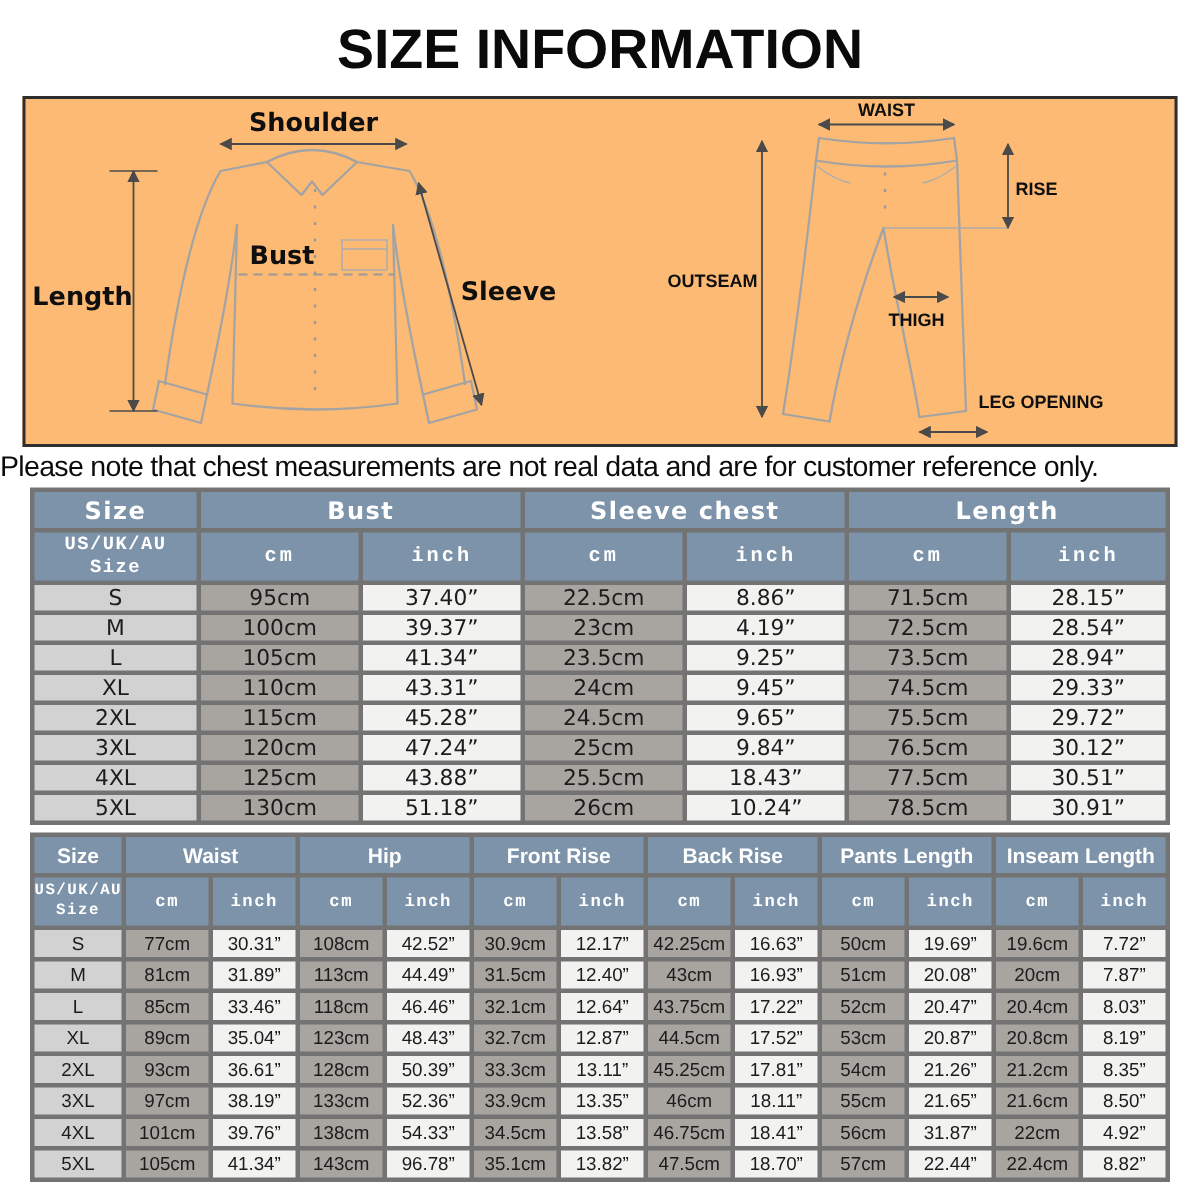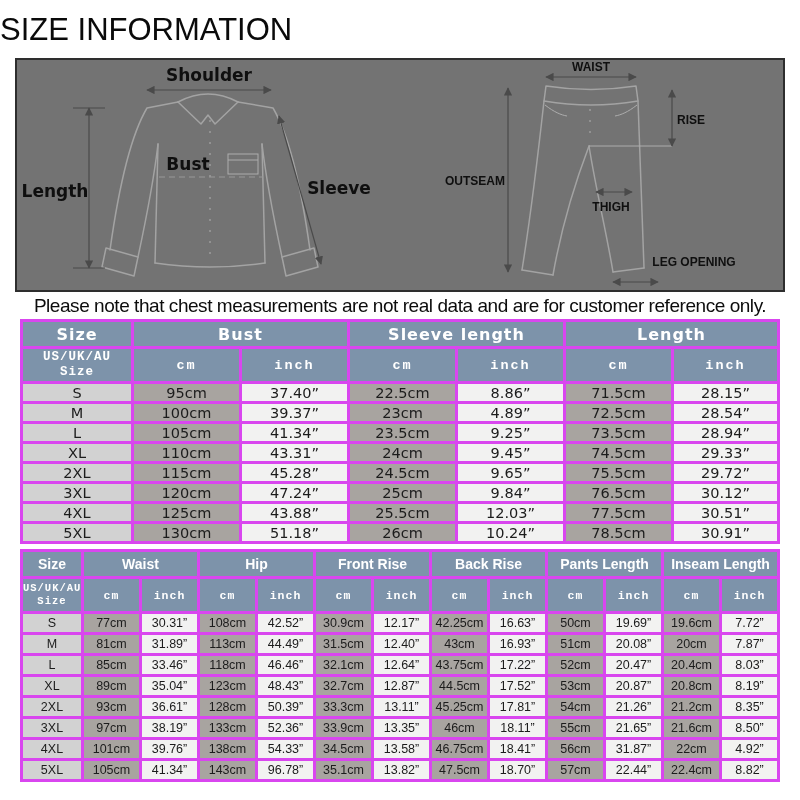--- a/index.html
+++ b/index.html
@@ -1,28 +1,28 @@
 <!DOCTYPE html>
 <html style="--hdr: #7d93aa; --size: #d2d2d2; --cm: #a8a4a0; --inch: #f2f2f1;"><head>
 <meta charset="utf-8">
 <style>
   :root{
     --hdr:#7d93aa; --size:#d2d2d2; --cm:#a8a4a0; --inch:#f2f2f1;
   }
   *{box-sizing:border-box;margin:0;padding:0;}
   html,body{width:800px;height:800px;background:#fff;overflow:hidden;
     font-family:"Liberation Sans",sans-serif;}
-  .page-title{margin-top:12px;font-size:31px;font-weight:normal;
+  .page-title{margin-top:12px;text-align:center;font-size:37px;font-weight:bold;
     color:#0a0a0a;letter-spacing:0px;font-family:"Liberation Sans",sans-serif;}
   .diagram-box{margin:10px 15px 0 15px;height:234px;border:2px solid #2e2e2e;
-    display:flex;justify-content:space-between;align-items:center;background:#737373;padding:0 2px;}
-  .note{margin-top:3px;text-align:center;white-space:nowrap;font-size:19px;
+    display:flex;justify-content:space-between;align-items:center;background:#fdba74;padding:0 2px;}
+  .note{margin-top:3px;white-space:nowrap;font-size:19px;
     letter-spacing:-0.45px;color:#0c0c0c;font-family:"Liberation Sans",sans-serif;}
   table{border-collapse:separate;border-spacing:3px;table-layout:fixed;
-    width:760px;margin:2px auto 0 auto;background:#d946ef;}
+    width:760px;margin:2px auto 0 auto;background:#737373;}
   th,td{text-align:center;vertical-align:middle;overflow:hidden;}
   th.h1{background:var(--hdr);color:#fff;}
   th.h2{background:var(--hdr);color:#fff;font-family:"Liberation Mono",monospace;}
   td.c-size{background:var(--size);color:#1c1c1c;}
   td.c-cm{background:var(--cm);color:#1c1c1c;}
   td.c-inch{background:var(--inch);color:#1c1c1c;}
   
   .t1 th.h1{height:24px;font-size:16px;font-weight:bold;letter-spacing:1px;
     font-family:"DejaVu Sans",sans-serif;}
   .t1 th.h2{height:32px;font-size:13.5px;font-weight:bold;letter-spacing:2px;}
@@ -126,21 +126,21 @@
       <col style="width:105px">
     <col style="width:105px">
       <col style="width:105px">
       <col style="width:105px">
       <col style="width:103px">
   </colgroup>
   <thead>
     <tr>
       <th class="h1">Size</th>
       <th class="h1" colspan="2">Bust</th>
-      <th class="h1" colspan="2">Sleeve length</th>
+      <th class="h1" colspan="2">Sleeve chest</th>
       <th class="h1" colspan="2">Length</th>
     </tr>
     <tr>
       <th class="h2 sub"><span>US/UK/AU</span><br><span>Size</span></th>
       <th class="h2">cm</th>
       <th class="h2">inch</th>
       <th class="h2">cm</th>
       <th class="h2">inch</th>
       <th class="h2">cm</th>
       <th class="h2">inch</th>
@@ -154,21 +154,21 @@
         <td class="c-cm">22.5cm</td>
         <td class="c-inch">8.86”</td>
         <td class="c-cm">71.5cm</td>
         <td class="c-inch">28.15”</td>
       </tr>
       <tr>
         <td class="c-size">M</td>
         <td class="c-cm">100cm</td>
         <td class="c-inch">39.37”</td>
         <td class="c-cm">23cm</td>
-        <td class="c-inch">4.89”</td>
+        <td class="c-inch">4.19”</td>
         <td class="c-cm">72.5cm</td>
         <td class="c-inch">28.54”</td>
       </tr>
       <tr>
         <td class="c-size">L</td>
         <td class="c-cm">105cm</td>
         <td class="c-inch">41.34”</td>
         <td class="c-cm">23.5cm</td>
         <td class="c-inch">9.25”</td>
         <td class="c-cm">73.5cm</td>
@@ -199,21 +199,21 @@
         <td class="c-cm">25cm</td>
         <td class="c-inch">9.84”</td>
         <td class="c-cm">76.5cm</td>
         <td class="c-inch">30.12”</td>
       </tr>
       <tr>
         <td class="c-size">4XL</td>
         <td class="c-cm">125cm</td>
         <td class="c-inch">43.88”</td>
         <td class="c-cm">25.5cm</td>
-        <td class="c-inch">12.03”</td>
+        <td class="c-inch">18.43”</td>
         <td class="c-cm">77.5cm</td>
         <td class="c-inch">30.51”</td>
       </tr>
       <tr>
         <td class="c-size">5XL</td>
         <td class="c-cm">130cm</td>
         <td class="c-inch">51.18”</td>
         <td class="c-cm">26cm</td>
         <td class="c-inch">10.24”</td>
         <td class="c-cm">78.5cm</td>

